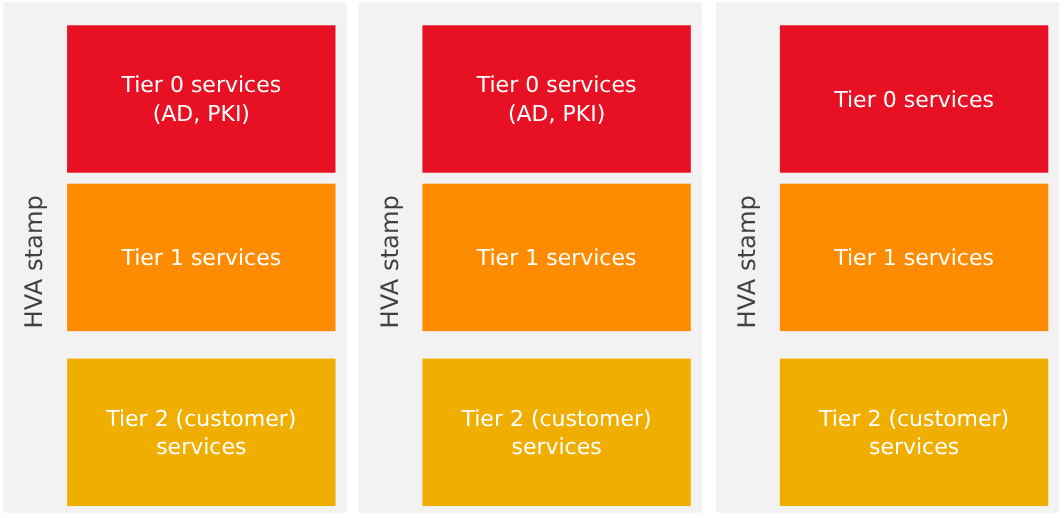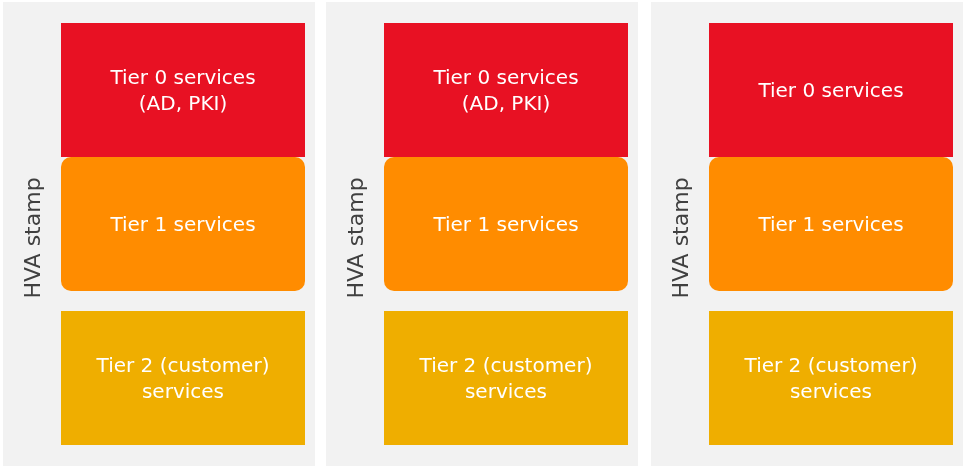--- a/index.html
+++ b/index.html
@@ -19,22 +19,22 @@
     transform: translate(-50%, -50%) rotate(-90deg);
     white-space: nowrap; font-size: 22px; color: #404040;
   }
   .tier {
     position: absolute; left: 58px; width: 244px; height: 134px;
     display: flex; align-items: center; justify-content: center; text-align: center;
     color: #ffffff; font-size: 20px; line-height: 26px;
   }
   .tier .txt { white-space: pre-line; }
   .t0 { top: 21px; }
-  .t1 { top: 155px; border-radius: 10px; }
-  .t2 { top: 309px; }
+  .t1 { top: 165px; }
+  .t2 { top: 324px; }
 </style>
 </head>
 <body>
 
 <div class="panel" style="left:3px;">
   <div class="stamp-label">
       <span>HVA stamp</span>
     </div>
   <div class="tier t0" style="background:#e81123;">
       <span class="txt">Tier 0 services

